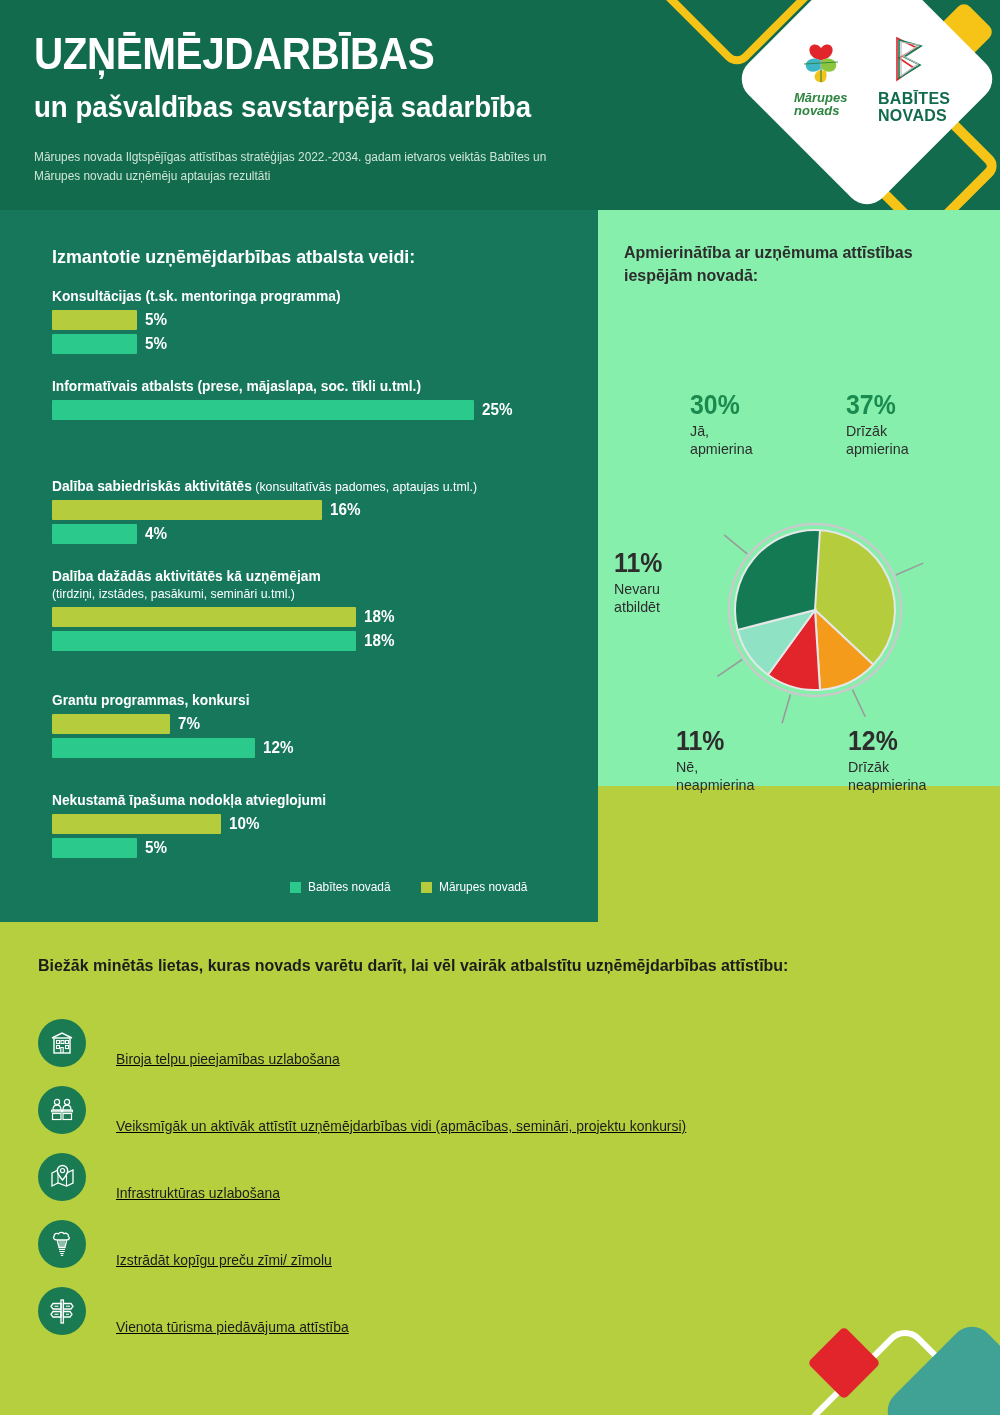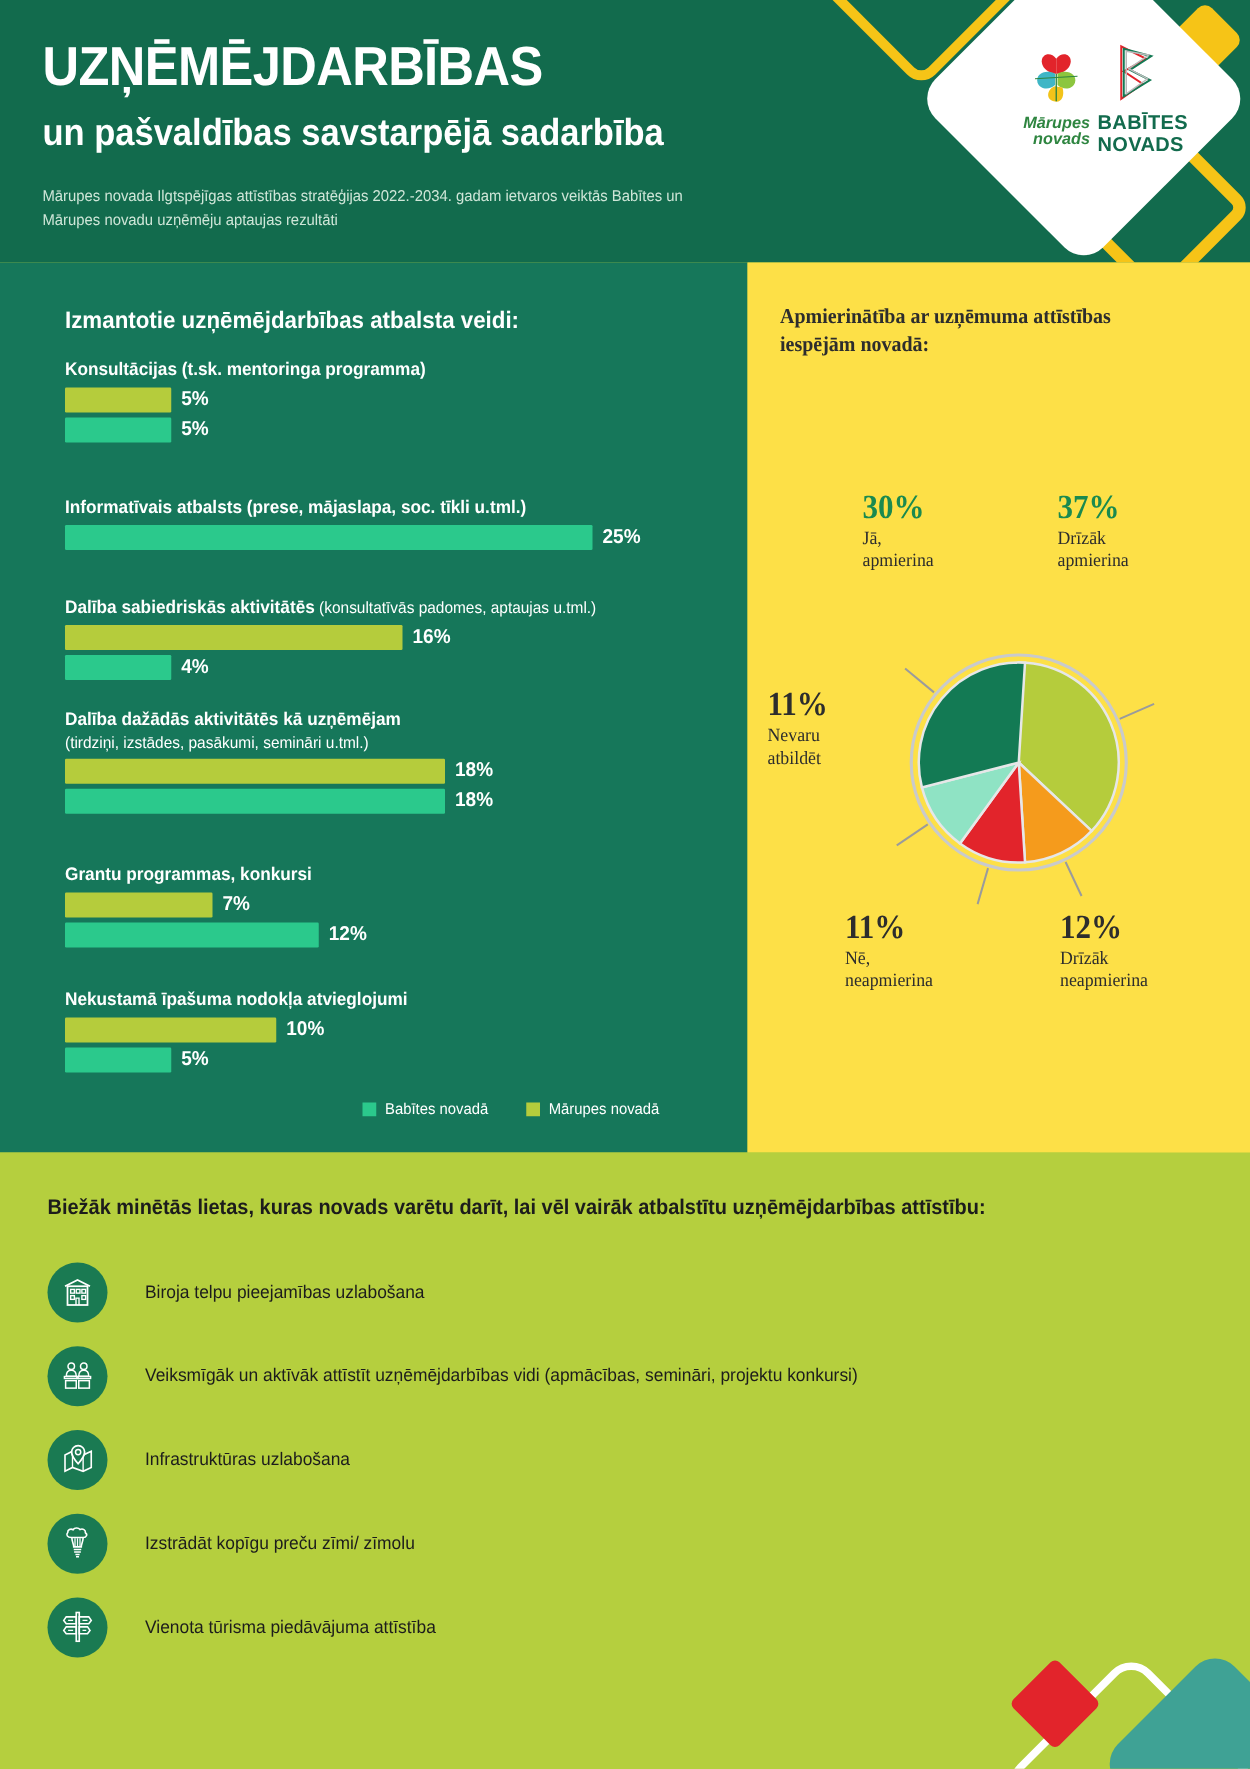--- a/index.html
+++ b/index.html
@@ -60,21 +60,21 @@
   }
   .logo-diamond {
     left: 772px; top: -16px; width: 190px; height: 190px;
     background: #ffffff; border-radius: 22px;
     transform: rotate(45deg);
   }
   .logo-inner {
     position: absolute; left: 772px; top: -16px; width: 190px; height: 190px;
     display: flex; align-items: center; justify-content: center; gap: 6px;
   }
-  .logo-marupes { text-align: right; width: 78px; }
+  .logo-marupes { text-align: left; width: 78px; }
   .logo-babites { text-align: center; width: 62px; }
   .logo-marupes-txt {
     font-size: 13px; color: #2e8540; font-weight: 700;
     font-style: italic; line-height: 1.0; margin-top: 3px;
   }
   .logo-babites-txt {
     font-size: 16px; color: #126b4d; font-weight: 700; line-height: 1.08;
     letter-spacing: 0.3px;
   }
 
@@ -117,23 +117,22 @@
   .legend-swatch { width: 11px; height: 11px; }
   .legend-swatch.babites { background: #2bc98c; }
   .legend-swatch.marupes { background: #b5cc3c; }
   .legend-text {
     font-size: 12.5px; font-weight: 400; color: #ffffff;
     transform: scaleX(0.95); transform-origin: left center;
   }
 
   
   .pie-panel {
-    position: absolute; left: 598px; top: 210px; width: 402px; height: 712px;
-    background: #fde047;
-    font-family: Liberation Serif, serif;
+    position: absolute; left: 598px; top: 210px; width: 402px; height: 576px;
+    background: #86efac;
   }
   .pie-title {
     position: absolute; left: 26px; top: 32px; width: 320px;
     font-size: 17px; font-weight: 700; color: #2d2d2d;
     line-height: 1.35;
     transform: scaleX(0.94); transform-origin: left top;
   }
   .pie-svg { position: absolute; left: 0; top: 0; }
   .pie-cb { position: absolute; }
   .pie-cb-pct {
@@ -153,21 +152,21 @@
     background: #b5cf3e; overflow: hidden;
   }
   .list-title {
     position: absolute; left: 38px; top: 34px;
     font-size: 17px; font-weight: 700; color: #1c1c1c;
     transform: scaleX(0.94); transform-origin: left top;
     white-space: nowrap;
   }
   .list-items { position: absolute; left: 38px; top: 78px; width: 920px; }
   .list-item {
-    display: flex; align-items: center; height: 67px;
+    display: flex; align-items: flex-end; height: 67px; text-decoration: underline;
   }
   .item-icon {
     width: 48px; height: 48px; border-radius: 50%;
     background: #1a7a52; flex: 0 0 48px;
     display: flex; align-items: center; justify-content: center;
   }
   .item-text {
     margin-left: 30px; font-size: 14.5px; font-weight: 400; color: #1c1c1c;
     transform: scaleX(0.96); transform-origin: left center;
     white-space: nowrap;
@@ -233,21 +232,21 @@
           <div class="bar-label">Konsultācijas (t.sk. mentoringa programma)</div>
           <div class="bar-row">
             <div class="bar-rect marupes" style="width: 85px; background: rgb(181, 204, 60);"></div>
             <span class="bar-val">5%</span>
           </div>
           <div class="bar-row">
             <div class="bar-rect babites" style="width: 85px; background: rgb(43, 201, 140);"></div>
             <span class="bar-val">5%</span>
           </div>
         </div>
-        <div class="bar-group" style="top: 168px; margin-top: 20px;">
+        <div class="bar-group" style="top: 168px;">
           <div class="bar-label">Informatīvais atbalsts (prese, mājaslapa, soc. tīkli u.tml.)</div>
           <div class="bar-row">
             <div class="bar-rect babites" style="width: 422px; background: rgb(43, 201, 140);"></div>
             <span class="bar-val">25%</span>
           </div>
         </div>
         <div class="bar-group" style="top: 268px;">
           <div class="bar-label">Dalība sabiedriskās aktivitātēs<span class="light"> (konsultatīvās padomes, aptaujas u.tml.)</span></div>
           <div class="bar-row">
             <div class="bar-rect marupes" style="width: 270px; background: rgb(181, 204, 60);"></div>

